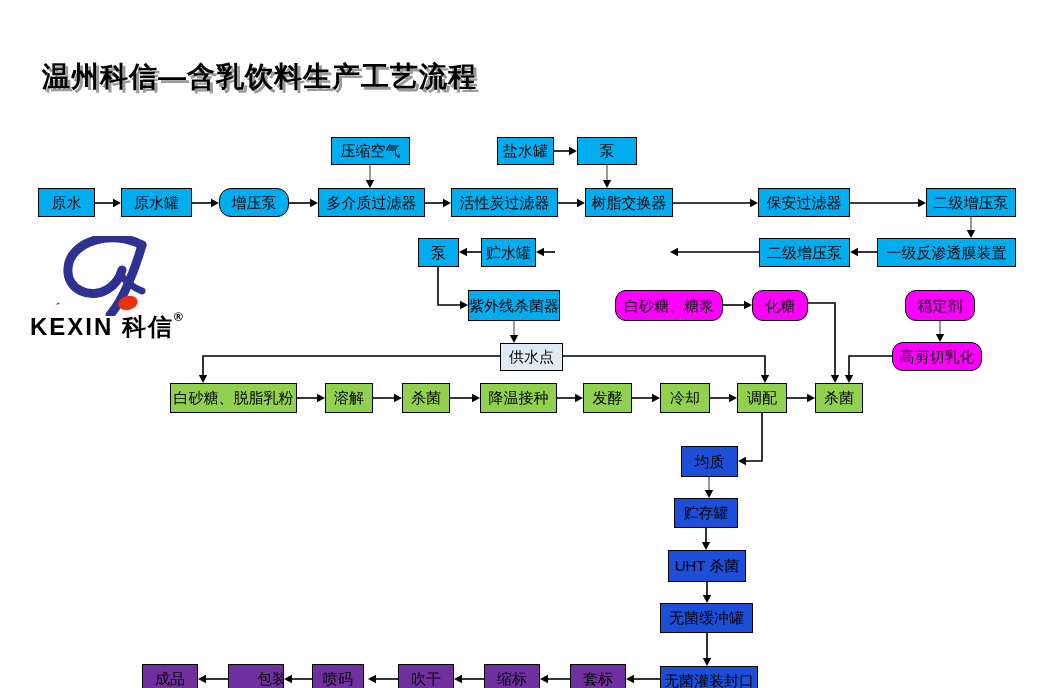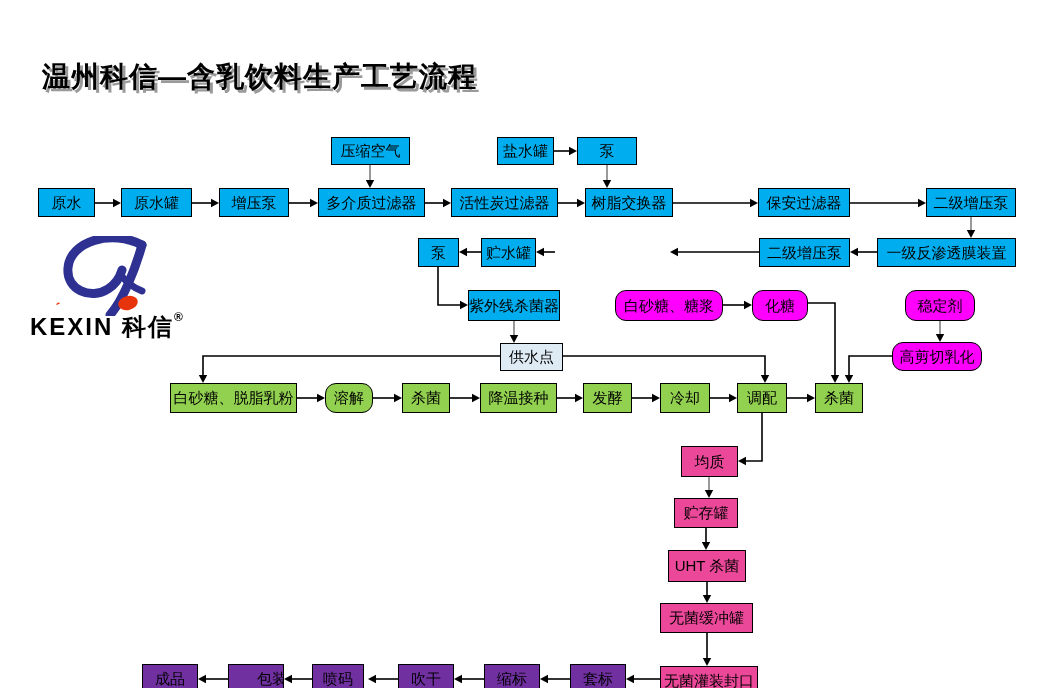--- a/index.html
+++ b/index.html
@@ -7,21 +7,21 @@
        font-family:"Liberation Sans","DejaVu Sans",sans-serif;}
   .stage{position:absolute;left:0;top:0;width:1039px;height:688px;margin-top:40px;}
   .page-title{position:absolute;left:42px;top:18px;font-size:28px;font-weight:900;
       color:#000;letter-spacing:1px;text-shadow:3px 3px 0 #9a9a9a;white-space:nowrap;}
   .node{position:absolute;display:flex;align-items:center;justify-content:center;
       border:1px solid #000;box-sizing:border-box;font-size:15px;line-height:1.05;
       color:#000;text-align:center;white-space:nowrap;overflow:hidden;}
   .c-blue{background:#00AEEF;}
   .c-magenta{background:#FF00FF;border-radius:11px;}
   .c-green{background:#92D050;}
-  .c-orange{background:#ec4899;}
+  .c-orange{background:#1d4ed8;}
   .c-purple{background:#7030A0;}
   .c-light{background:#DEEAF4;}
   svg.overlay{position:absolute;left:0;top:0;pointer-events:none;}
   
   .logo{position:absolute;left:28px;top:194px;width:190px;height:110px;}
   .logo-mark{position:absolute;left:32px;top:2px;}
   .logo-text{position:absolute;left:2px;top:76px;width:186px;font-size:24px;
       font-weight:900;letter-spacing:2px;color:#000;white-space:nowrap;}
   .logo-reg{font-size:12px;font-weight:700;vertical-align:14px;letter-spacing:0;}
   .logo-accent{position:absolute;left:24px;top:-10px;color:#E8340C;font-size:17px;
@@ -43,38 +43,38 @@
     <div class="logo-text">
       <span class="logo-accent">ˊ</span><span>KEXIN</span>
       <span>科信</span><span class="logo-reg">®</span>
     </div>
   </div>
 <div class="node c-blue" style="left: 331px; top: 97px; width: 79px; height: 28px;">压缩空气</div>
     <div class="node c-blue" style="left: 497px; top: 97px; width: 57px; height: 28px;">盐水罐</div>
     <div class="node c-blue" style="left: 577px; top: 97px; width: 60px; height: 28px;">泵</div>
     <div class="node c-blue" style="left: 38px; top: 148px; width: 57px; height: 29px;">原水</div>
     <div class="node c-blue" style="left: 121px; top: 148px; width: 71px; height: 29px;">原水罐</div>
-    <div class="node c-blue" style="left: 219px; top: 148px; width: 70px; height: 29px;">增压泵</div>
+    <div class="node c-blue" style="left: 219px; top: 148px; width: 70px; height: 29px; border-radius: 12px;">增压泵</div>
     <div class="node c-blue" style="left: 318px; top: 148px; width: 107px; height: 29px;">多介质过滤器</div>
     <div class="node c-blue" style="left: 451px; top: 148px; width: 107px; height: 29px;">活性炭过滤器</div>
     <div class="node c-blue" style="left: 585px; top: 148px; width: 88px; height: 29px;">树脂交换器</div>
     <div class="node c-blue" style="left: 758px; top: 148px; width: 92px; height: 29px;">保安过滤器</div>
     <div class="node c-blue" style="left: 926px; top: 148px; width: 90px; height: 29px;">二级增压泵</div>
     <div class="node c-blue" style="left: 877px; top: 198px; width: 139px; height: 29px;">一级反渗透膜装置</div>
     <div class="node c-blue" style="left: 759px; top: 198px; width: 91px; height: 29px;">二级增压泵</div>
     <div class="node c-blue" style="left: 481px; top: 198px; width: 55px; height: 29px;">贮水罐</div>
     <div class="node c-blue" style="left: 418px; top: 198px; width: 41px; height: 29px;">泵</div>
     <div class="node c-blue" style="left: 468px; top: 250px; width: 92px; height: 31px;">紫外线杀菌器</div>
     <div class="node c-magenta" style="left: 615px; top: 250px; width: 108px; height: 31px;">白砂糖、糖浆</div>
     <div class="node c-magenta" style="left: 752px; top: 250px; width: 56px; height: 31px;">化糖</div>
     <div class="node c-magenta" style="left: 905px; top: 250px; width: 70px; height: 31px;">稳定剂</div>
     <div class="node c-magenta" style="left: 892px; top: 302px; width: 90px; height: 29px;">高剪切乳化</div>
     <div class="node c-light" style="left: 500px; top: 303px; width: 63px; height: 28px;">供水点</div>
     <div class="node c-green" style="left: 170px; top: 343px; width: 127px; height: 30px;">白砂糖、脱脂乳粉</div>
-    <div class="node c-green" style="left: 325px; top: 343px; width: 48px; height: 30px; border-radius: 11px;">溶解</div>
+    <div class="node c-green" style="left: 325px; top: 343px; width: 48px; height: 30px;">溶解</div>
     <div class="node c-green" style="left: 402px; top: 343px; width: 48px; height: 30px;">杀菌</div>
     <div class="node c-green" style="left: 480px; top: 343px; width: 77px; height: 30px;">降温接种</div>
     <div class="node c-green" style="left: 583px; top: 343px; width: 49px; height: 30px;">发酵</div>
     <div class="node c-green" style="left: 660px; top: 343px; width: 50px; height: 30px;">冷却</div>
     <div class="node c-green" style="left: 737px; top: 343px; width: 50px; height: 30px;">调配</div>
     <div class="node c-green" style="left: 815px; top: 343px; width: 48px; height: 30px;">杀菌</div>
     <div class="node c-orange" style="left: 681px; top: 406px; width: 57px; height: 31px;">均质</div>
     <div class="node c-orange" style="left: 674px; top: 458px; width: 64px; height: 30px;">贮存罐</div>
     <div class="node c-orange" style="left: 668px; top: 510px; width: 78px; height: 32px;">UHT 杀菌</div>
     <div class="node c-orange" style="left: 660px; top: 563px; width: 93px; height: 30px;">无菌缓冲罐</div>

